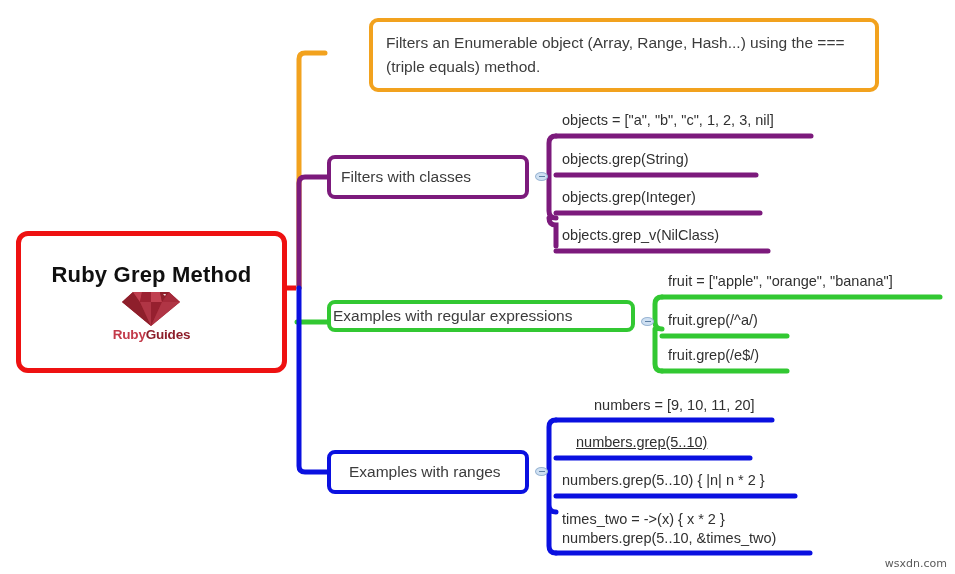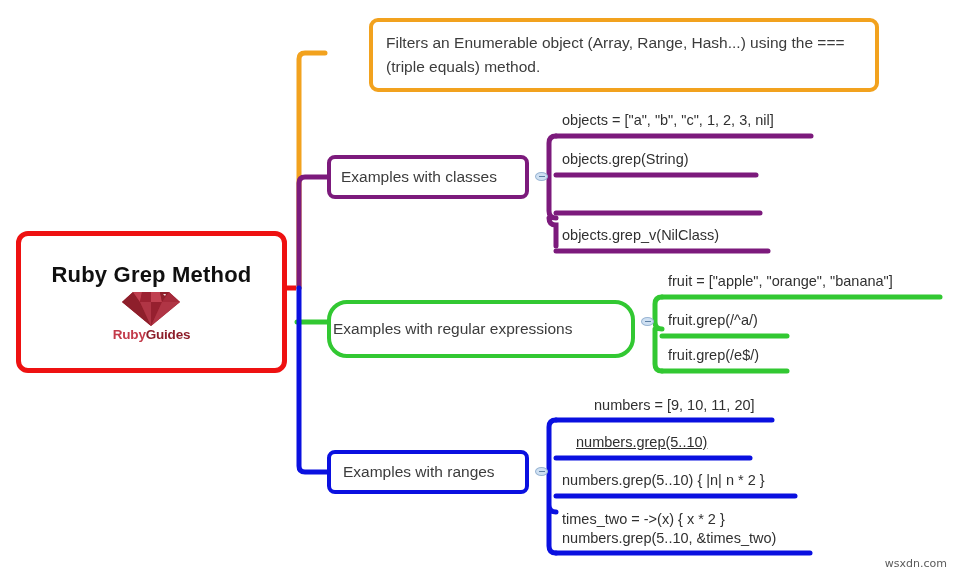--- a/index.html
+++ b/index.html
@@ -106,36 +106,36 @@
     border-width: 4px;
     border-color: #7c1a7c;
     border-radius: 8px;
     padding-left: 10px;
   }
   
   .node-regex {
     left: 327px;
     top: 300px;
     width: 308px;
-    height: 58px;
+    height: 32px;
     border-width: 4px;
     border-color: #32c832;
-    border-radius: 20px;
+    border-radius: 8px;
     padding-left: 2px;
   }
   
   .node-ranges {
     left: 327px;
     top: 450px;
     width: 202px;
     height: 44px;
     border-width: 4px;
     border-color: #0a10e0;
     border-radius: 8px;
-    padding-left: 12px;
+    padding-left: 18px;
   }
 
   
   .leaf {
     position: absolute;
     z-index: 3;
     font-size: 14.5px;
     line-height: 1.33;
     color: #303030;
     white-space: pre;
@@ -230,26 +230,27 @@
       </svg>
       <div class="logo-text"><span class="logo-ruby">Ruby</span><span class="logo-guides">Guides</span></div>
     </div>
   </div>
 
   <div class="branch-node node-desc" style="border-color: rgb(242, 162, 30);">
     <div class="desc-text">Filters an Enumerable object (Array, Range, Hash...) using the === (triple equals) method.</div>
   </div>
 
   <div class="branch-node node-classes" style="border-color: rgb(124, 26, 124);">
-    <span class="branch-label">Examples with classes</span>
+    <span class="branch-label">Filters with classes</span>
   </div>
   <div class="collapse-dot" style="left:535px; top:172px;"></div>
 
   <div class="leaf" style="left:562px; top:111px;">objects = ["a", "b", "c", 1, 2, 3, nil]</div>
   <div class="leaf" style="left:562px; top:150px;">objects.grep(String)</div>
+  <div class="leaf" style="left:562px; top:188px;">objects.grep(Integer)</div>
   <div class="leaf" style="left:562px; top:226px;">objects.grep_v(NilClass)</div>
 
   <div class="branch-node node-regex" style="border-color: rgb(50, 200, 50);">
     <span class="branch-label">Examples with regular expressions</span>
   </div>
   <div class="collapse-dot" style="left:641px; top:317px;"></div>
 
   <div class="leaf" style="left:668px; top:272px;">fruit = ["apple", "orange", "banana"]</div>
   <div class="leaf" style="left:668px; top:311px;">fruit.grep(/^a/)</div>
   <div class="leaf" style="left:668px; top:346px;">fruit.grep(/e$/)</div>

